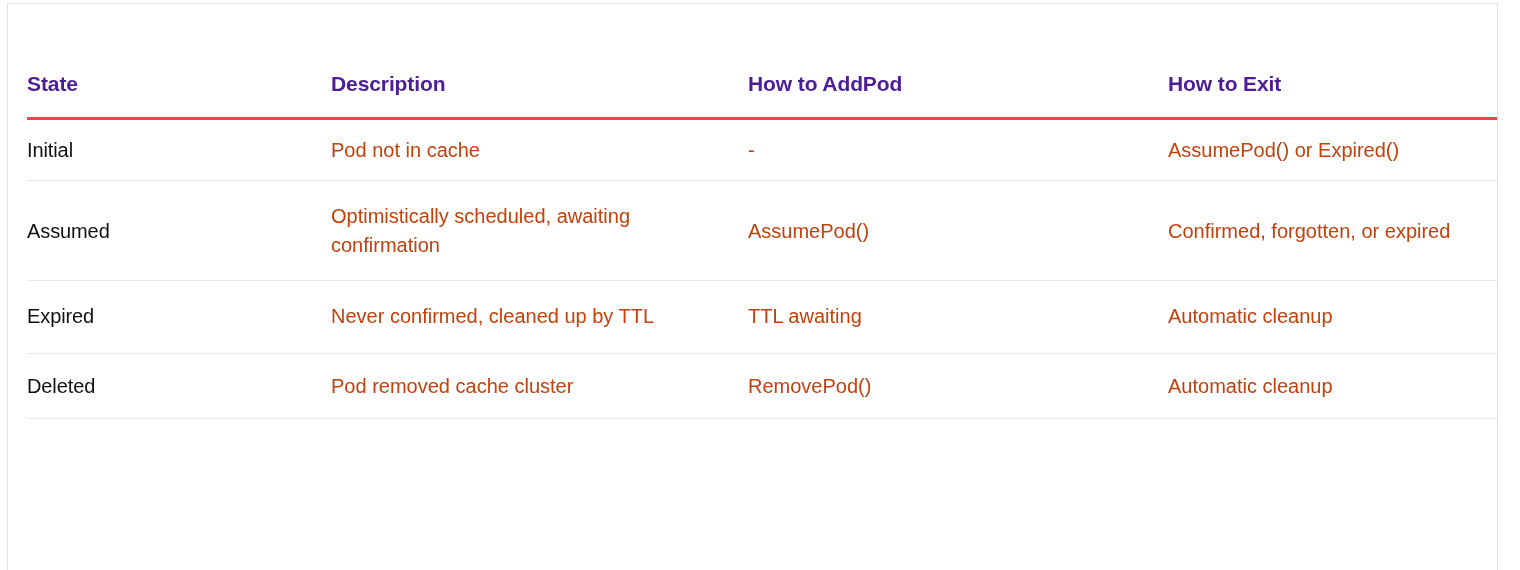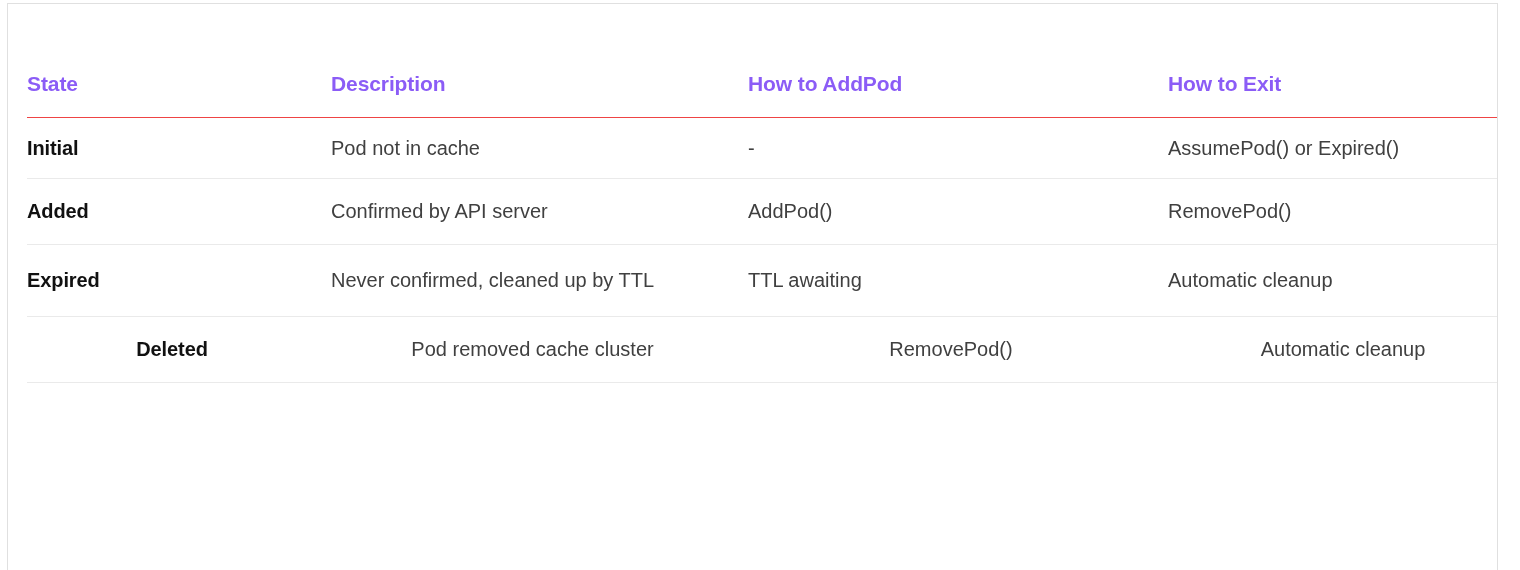--- a/index.html
+++ b/index.html
@@ -64,46 +64,46 @@
 
   thead th {
     text-align: left;
     vertical-align: bottom;
     font-size: 21px;
     font-weight: bold;
     letter-spacing: -0.1px;
     line-height: 1.25;
     padding: 0 14px 20px 0;
     height: 93px;
-    border-bottom: 1px solid #ef4444;
+    border-bottom: 3px solid #ef4444;
     white-space: nowrap;
-    color: #8b5cf6;
+    color: #4c1d95;
   }
 
   tbody td {
     font-size: 20px;
     font-weight: normal;
     line-height: 1.42;
     padding: 22px 14px 22px 0;
     vertical-align: middle;
     border-bottom: 1px solid #eaeaea;
-    color: #404040;
+    color: #c2410c;
   }
 
   tbody td.state-cell {
-    font-weight: bold;
+    font-weight: normal;
     color: #111111;
     letter-spacing: -0.1px;
   }
 
   tbody tr.row-initial td { padding-top: 16px; padding-bottom: 16px; }
   tbody tr.row-assumed td { padding-top: 21px; padding-bottom: 21px; }
   tbody tr.row-added   td { padding-top: 18px; padding-bottom: 18px; }
   tbody tr.row-expired td { padding-top: 21px; }
-  tbody tr.row-deleted td { padding-top: 18px; padding-bottom: 18px; text-align: center; }
+  tbody tr.row-deleted td { padding-top: 18px; padding-bottom: 18px; }
 
   
   td.exit-cell, th.exit-head {
     overflow: visible;
     white-space: nowrap;
     padding-right: 0;
   }
   td.exit-cell.wrapping { white-space: normal; }
 
   td.desc-cell.wrapping, td.enter-cell { white-space: normal; }
@@ -133,27 +133,27 @@
         </thead>
 
         <tbody>
           <tr class="row-initial">
             <td class="state-cell">Initial</td>
             <td class="desc-cell">Pod not in cache</td>
             <td class="enter-cell">-</td>
             <td class="exit-cell">AssumePod() or Expired()</td>
           </tr>
 
+          <tr class="row-assumed">
+            <td class="state-cell">Assumed</td>
+            <td class="desc-cell wrapping">Optimistically scheduled, awaiting confirmation</td>
+            <td class="enter-cell">AssumePod()</td>
+            <td class="exit-cell wrapping">Confirmed, forgotten, or expired</td>
+          </tr>
 
-          <tr class="row-added">
-            <td class="state-cell">Added</td>
-            <td class="desc-cell">Confirmed by API server</td>
-            <td class="enter-cell">AddPod()</td>
-            <td class="exit-cell">RemovePod()</td>
-          </tr>
 
           <tr class="row-expired">
             <td class="state-cell">Expired</td>
             <td class="desc-cell wrapping">Never confirmed, cleaned up by TTL</td>
             <td class="enter-cell">TTL awaiting</td>
             <td class="exit-cell">Automatic cleanup</td>
           </tr>
 
           <tr class="row-deleted">
             <td class="state-cell">Deleted</td>

